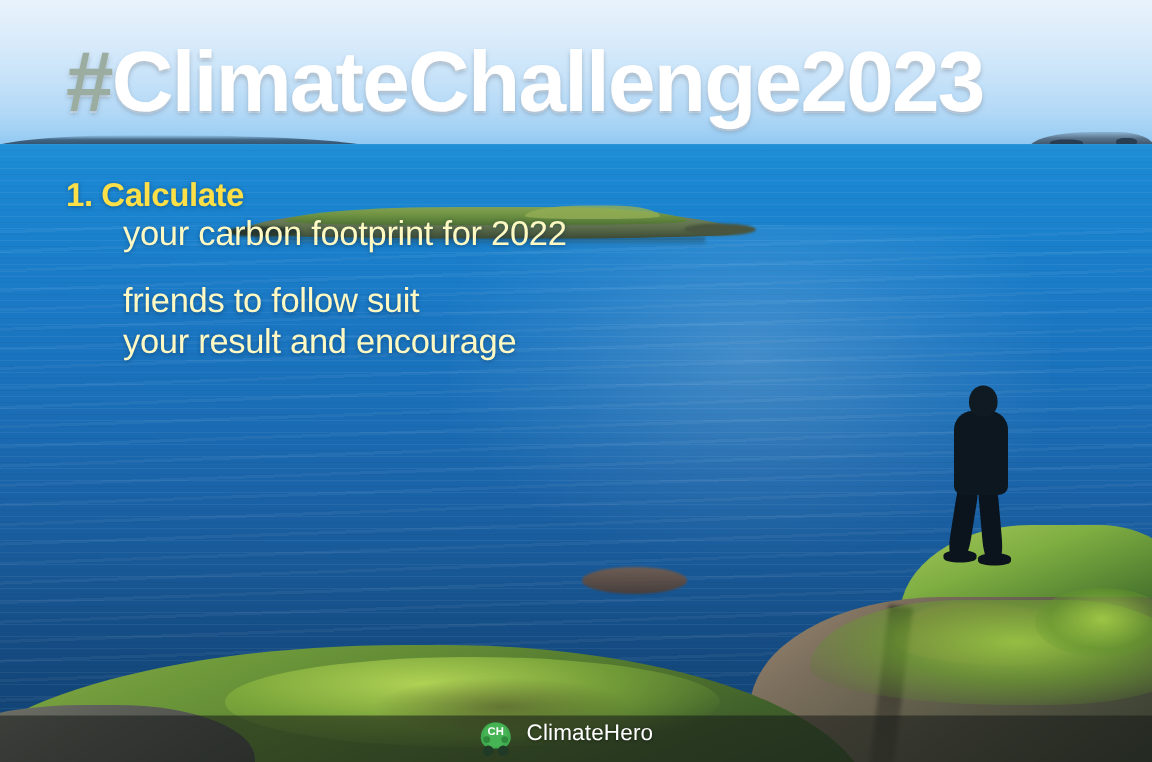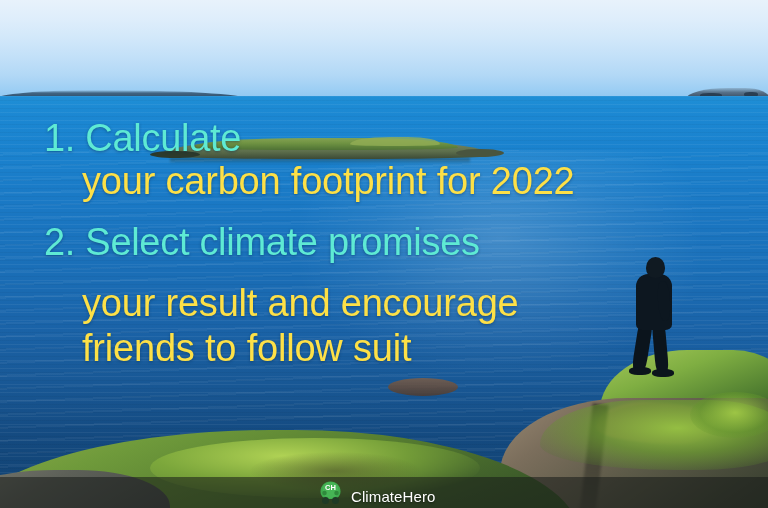--- a/index.html
+++ b/index.html
@@ -227,48 +227,48 @@
   }
   .title .hash { color: #9aada0; }
 
   .steps {
     position: absolute;
     left: 44px; top: 118px;
     width: 600px;
   }
   .step { margin-bottom: 18px; }
   .step-head {
-    font-size: 38px;
-    font-weight: normal;
-    color: #5eead4;
+    font-size: 22px;
+    font-weight: bold;
+    color: #fde047;
     letter-spacing: -0.3px;
     line-height: 1.08;
     text-shadow: 0 1px 3px rgba(0,40,80,0.45);
     white-space: nowrap;
   }
   .step-sub {
     margin-left: 38px;
-    font-size: 38px;
+    font-size: 23px;
     font-weight: normal;
-    color: #fde047;
+    color: #fef9c3;
     letter-spacing: -0.2px;
     line-height: 1.18;
     text-shadow: 0 1px 3px rgba(0,40,80,0.45);
     white-space: nowrap;
   }
   .step-3 .step-sub { line-height: 1.2; }
 
   
   .bottom-bar {
     position: absolute; left: 0; top: 477px; width: 768px; height: 31px;
     background: rgba(22,26,24,0.55);
   }
   .brand {
     position: absolute; left: 318px; top: 480px;
-    display: flex; align-items: flex-end; gap: 8px;
+    display: flex; align-items: flex-start; gap: 8px;
   }
   .brand-mark { width: 25px; height: 25px; display: block; }
   .brand-name {
     font-size: 15px; color: #ffffff; letter-spacing: .1px;
     text-shadow: 0 1px 2px rgba(0,0,0,0.45);
   }
 </style>
 </head>
 <body>
 
@@ -310,35 +310,35 @@
   <div class="rock-pink"></div>
   <div class="rock-seam"></div>
   <div class="rock-right-moss"></div>
   <div class="rock-right-moss2"></div>
   <div class="rock-ledge"></div>
   <div class="rock-main"></div>
   <div class="rock-main-hi"></div>
   <div class="rock-main-shadow"></div>
   <div class="rock-left-low"></div>
 
+  <div class="title"><span class="hash">#</span><span>ClimateChallenge2023</span></div>
 
   <div class="steps">
 
     <div class="step step-1">
       <div class="step-head">1. Calculate</div>
       <div class="step-sub">your carbon footprint for 2022</div>
     </div>
 
     <div class="step step-2">
-      <div class="step-head">2. Select climate promises</div>
     </div>
 
     <div class="step step-3">
+      <div class="step-sub">friends to follow suit</div>
       <div class="step-sub">your result and encourage</div>
-      <div class="step-sub">friends to follow suit</div>
     </div>
 
   </div>
 
   <div class="bottom-bar"></div>
 
   <div class="brand">
     <svg class="brand-mark" viewBox="0 0 50 50">
       <path d="M25 3 C37 3 45 12 45 23 C45 31 40 36 33 38 L17 38 C10 36 5 31 5 23 C5 12 13 3 25 3 Z" fill="#3faa4e"></path>
       <circle cx="25" cy="20" r="16" fill="#46b455"></circle>

